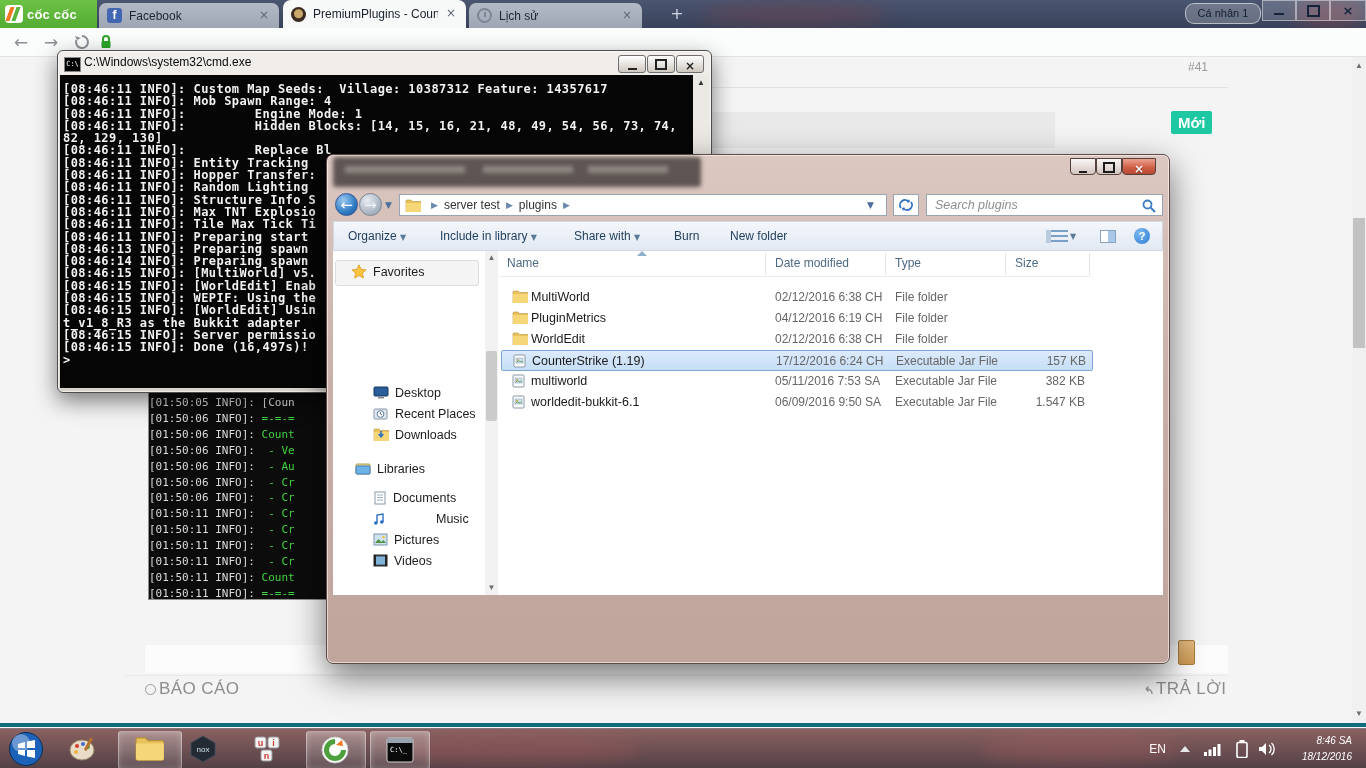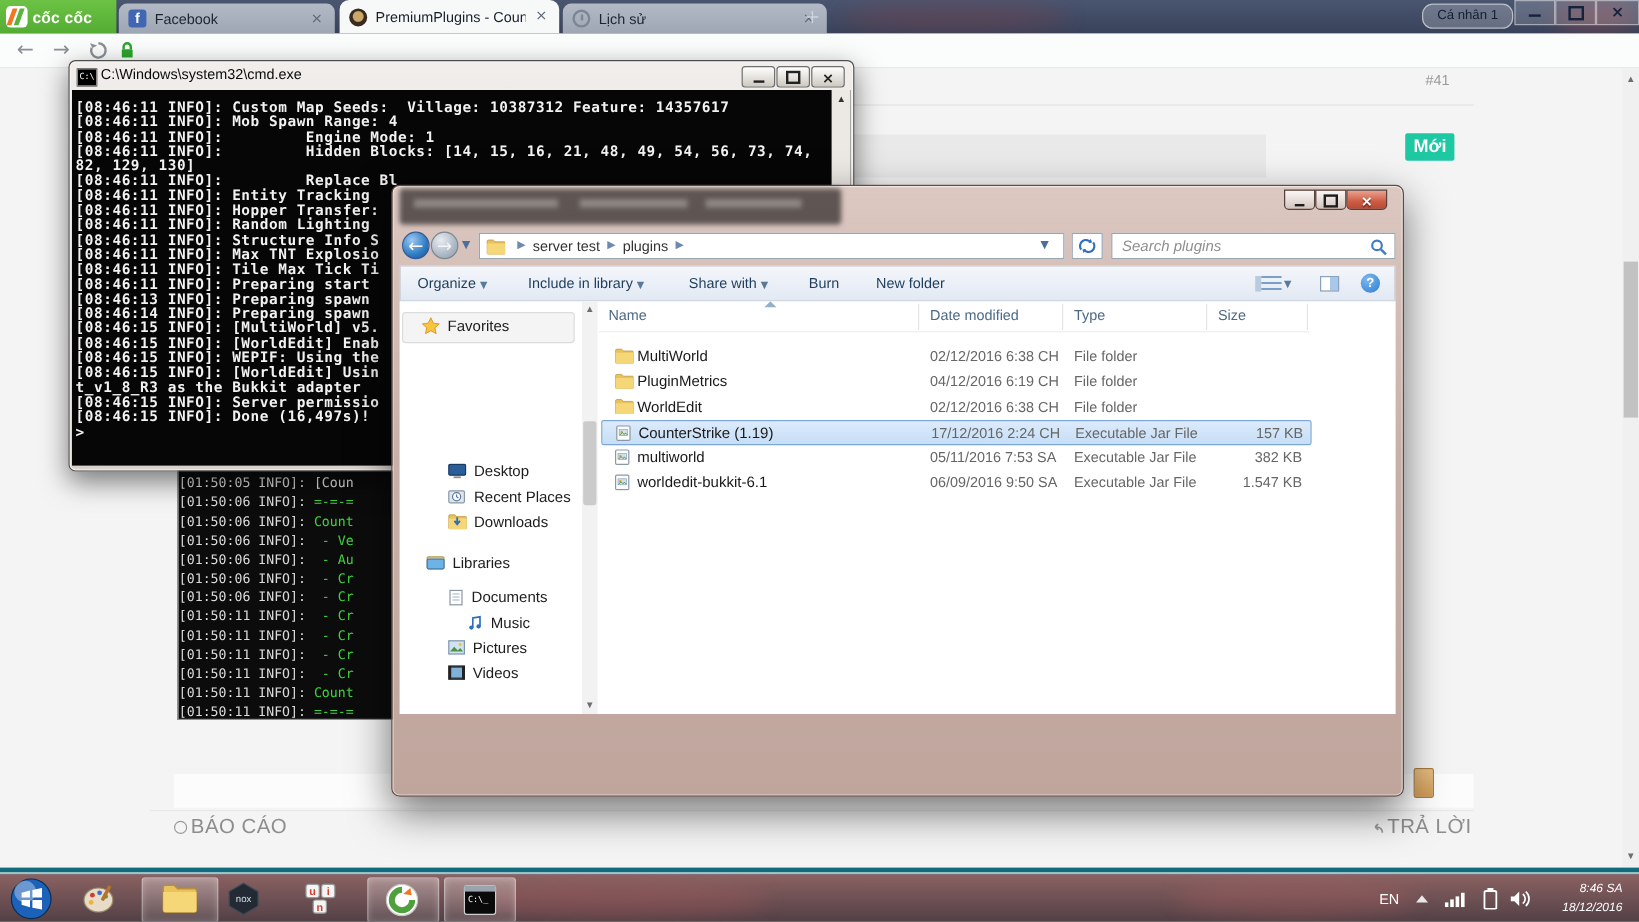--- a/index.html
+++ b/index.html
@@ -156,21 +156,21 @@
     <div class="a tab inactive" style="left:99px;width:180px;">
       <span class="fav fav-fb">f</span>
       <span class="lbl">Facebook</span>
       <span class="x glyph">×</span>
     </div>
     <div class="a tab active" style="left:283px;width:183px;">
       <span class="fav fav-pp"></span>
       <span class="lbl">PremiumPlugins - Counter</span>
       <span class="x glyph">×</span>
     </div>
-    <div class="a tab inactive" style="left:469px;width:220px;">
+    <div class="a tab inactive" style="left:469px;width:173px;">
       <span class="fav fav-hist"></span>
       <span class="lbl">Lịch sử</span>
       <span class="x glyph">×</span>
     </div>
     <div class="a glyph" id="newtab">+</div>
     <div class="a" id="profile-btn">Cá nhân 1</div>
     <div class="a cap" id="cap-min"><span class="capg"></span></div>
     <div class="a cap" id="cap-max"><span class="capg"></span></div>
     <div class="a cap" id="cap-close"><span class="capg glyph">×</span></div>
   </div>
@@ -374,21 +374,21 @@
           </svg>
           <span>Libraries</span>
         </div>
       <div class="a sbitem" style="left:40px;top:236px;">
           <svg class="svg" width="14" height="14" viewBox="0 0 14 14">
             <rect x="2" y="1" width="10" height="12" fill="#fff" stroke="#8a97a5"></rect>
             <path d="M4 4h6M4 6.5h6M4 9h6" stroke="#9fb3c8"></path>
           </svg>
           <span>Documents</span>
         </div>
-      <div class="a sbitem" style="left:56px;top:257px;">
+      <div class="a sbitem" style="left:39px;top:257px;gap:44px;">
           <svg class="svg" width="14" height="14" viewBox="0 0 14 14">
             <path d="M5 11V3l6-1v8" fill="none" stroke="#2d6fc2" stroke-width="1.4"></path>
             <circle cx="3.8" cy="11" r="1.8" fill="#2d6fc2"></circle>
             <circle cx="9.8" cy="10" r="1.8" fill="#2d6fc2"></circle>
           </svg>
           <span>Music</span>
         </div>
       <div class="a sbitem" style="left:40px;top:278px;">
           <svg class="svg" width="15" height="13" viewBox="0 0 15 13">
             <rect x="1" y="1" width="13" height="11" fill="#cfe3f3" stroke="#7d93a8"></rect>
@@ -451,21 +451,21 @@
           <span class="fname">WorldEdit</span>
             <span class="fdate">02/12/2016 6:38 CH</span>
             <span class="ftype">File folder</span>
             <span class="fsize"></span>
         </div>
         <div class="a frow sel" style="top:99px;">
           <svg class="svg" width="13" height="14" viewBox="0 0 13 14">
               <use href="#g-jar"></use>
             </svg>
           <span class="fname">CounterStrike (1.19)</span>
-            <span class="fdate">17/12/2016 2:24 CH</span>
+            <span class="fdate">17/12/2016 6:24 CH</span>
             <span class="ftype">Executable Jar File</span>
             <span class="fsize">157 KB</span>
         </div>
         <div class="a frow" style="top:120px;">
           <svg class="svg" width="13" height="14" viewBox="0 0 13 14">
               <use href="#g-jar"></use>
             </svg>
           <span class="fname">multiworld</span>
             <span class="fdate">05/11/2016 7:53 SA</span>
             <span class="ftype">Executable Jar File</span>

